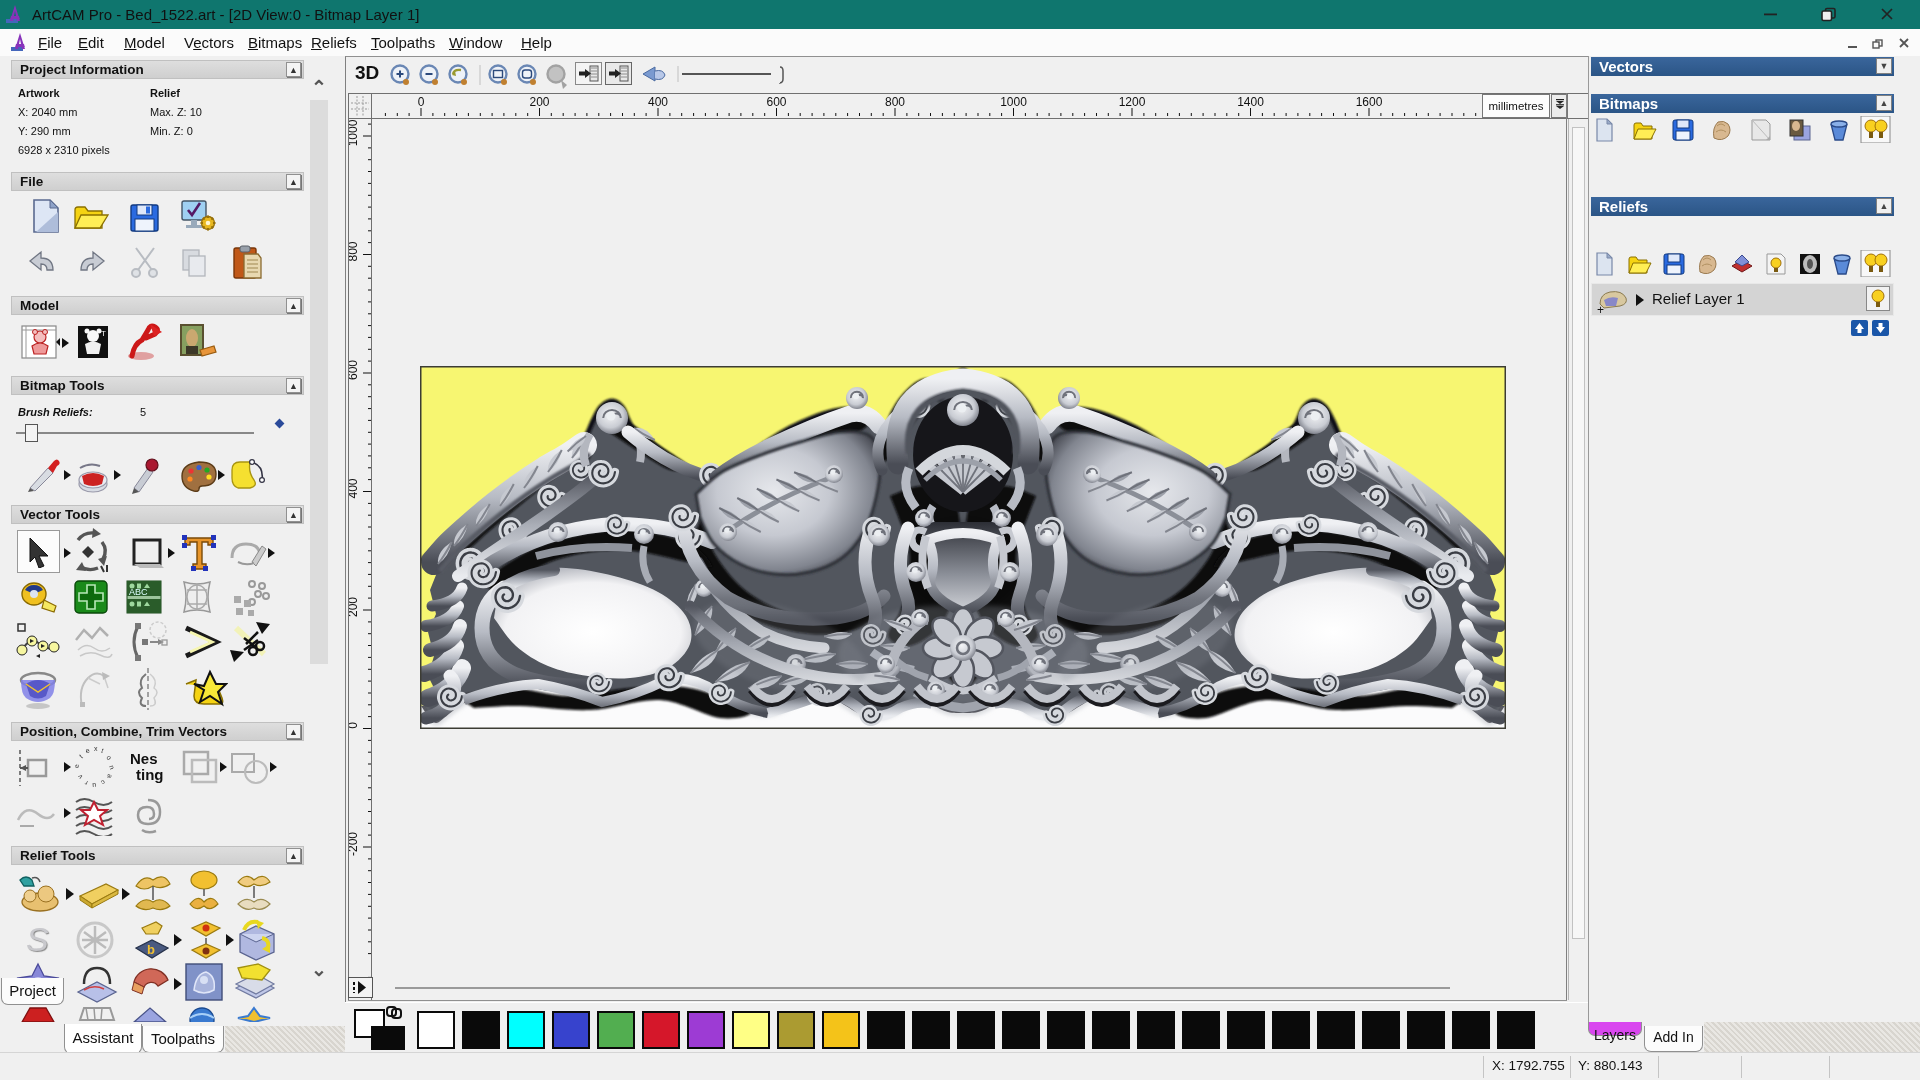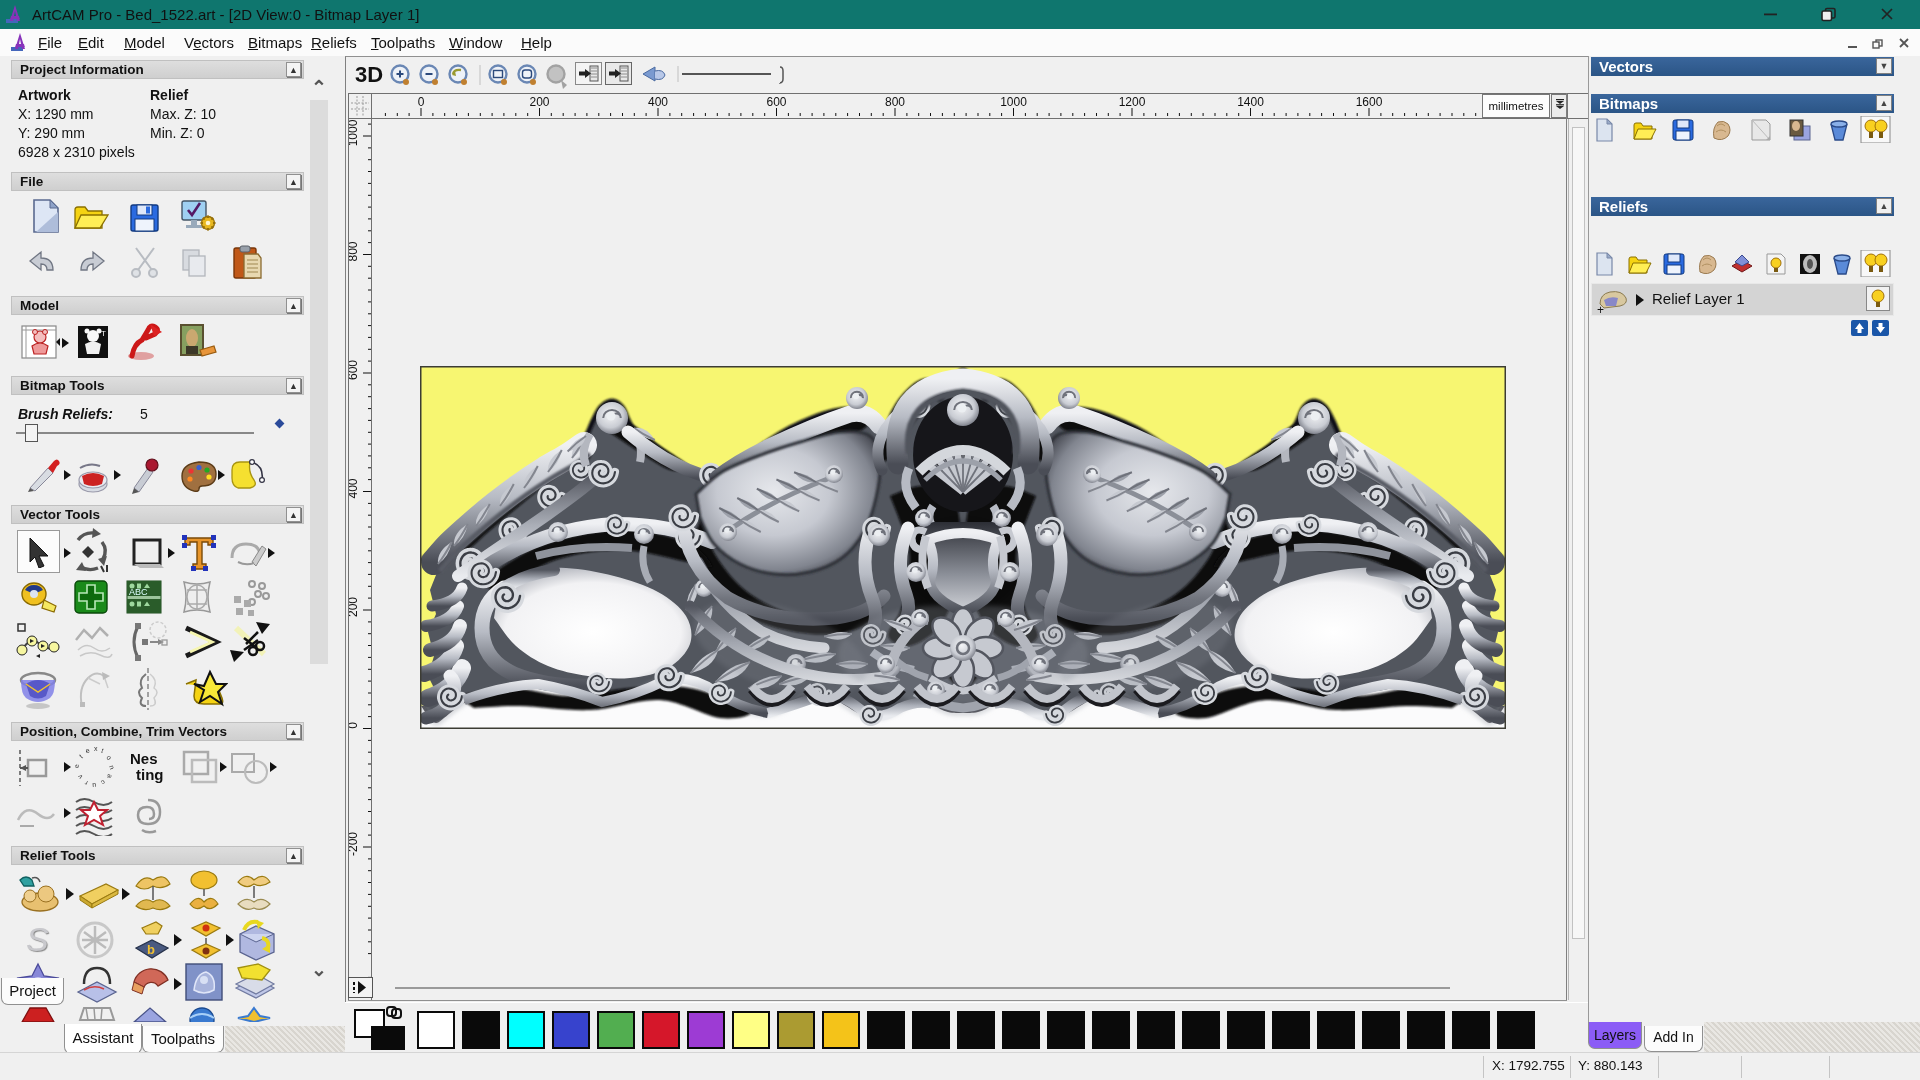--- a/index.html
+++ b/index.html
@@ -10,21 +10,21 @@
 #titletext { left:32px; top:6px; font-size:15px; color:#111; }
 #menubar { left:0; top:29px; width:1920px; height:27px; background:#fbfbfb; }
 .menuitem { position:absolute; top:5px; font-size:15px; color:#111; }
 .menuitem u { text-decoration:underline; }
 #leftpanel { left:0; top:56px; width:345px; height:966px; background:#f0f0f0; }
 .sechdr { position:absolute; left:11px; width:293px; height:19px;
   background:linear-gradient(#dedede,#cfcfcf); border:1px solid #c0c0c0; }
 .sechdr .t { position:absolute; left:8px; top:1px; font-size:13.5px; font-weight:bold; color:#111; }
 .sechdr .b { position:absolute; right:2px; top:1px; width:15px; height:15px; background:#f4f4f4;
   border:1px solid #909090; box-shadow:1px 1px 0 #777; font-size:9px; color:#333; text-align:center; line-height:14px; }
-.ptxt { position:absolute; font-size:14px; color:#111; }
+.ptxt { position:absolute; font-size:11px; color:#111; }
 .b { font-weight:bold; }
 #lpscroll { left:306px; top:56px; width:39px; height:966px; background:#f0f0f0; }
 #lpthumb { left:4px; top:44px; width:18px; height:564px; background:#dcdcdc; }
 .chev { position:absolute; font-size:19px; color:#555; font-weight:bold; }
 #canvaswrap { left:345px; top:56px; width:1243px; height:966px; background:#f0f0f0; border-left:1px solid #808080; border-top:1px solid #909090; }
 #ctoolbar { left:0; top:0; width:1243px; height:36px; }
 #rulcorner { left:2px; top:36px; width:24px; height:26px; background:#f0f0f0; border:1px solid #707070; }
 #rulerh { left:26px; top:36px; width:1220px; height:26px; background:#f0f0f0; border-top:1px solid #707070; border-bottom:1px solid #707070; }
 #rulerv { left:2px; top:62px; width:24px; height:881px; background:#f0f0f0; border-left:1px solid #707070; border-right:1px solid #707070; }
 #canvmain { left:26px; top:62px; width:1196px; height:881px; background:#f0f0f0; }
@@ -96,21 +96,21 @@
   <div class="abs" id="lpthumb"></div>
   <div class="chev" style="left:5px;top:902px">⌄</div>
 </div>
 
 <div class="abs sechdr" style="top:60px">
     <span class="t">Project Information</span>
     <span class="b">▲</span>
   </div>
 <div class="ptxt b" style="left:18px;top:87px">Artwork</div>
 <div class="ptxt b" style="left:150px;top:87px">Relief</div>
-<div class="ptxt" style="left:18px;top:106px">X: 1290 mm</div>
+<div class="ptxt" style="left:18px;top:106px">X: 2040 mm</div>
 <div class="ptxt" style="left:150px;top:106px">Max. Z: 10</div>
 <div class="ptxt" style="left:18px;top:125px">Y: 290 mm</div>
 <div class="ptxt" style="left:150px;top:125px">Min. Z: 0</div>
 <div class="ptxt" style="left:18px;top:144px">6928 x 2310 pixels</div>
 
 <div class="abs sechdr" style="top:172px">
     <span class="t">File</span>
     <span class="b">▲</span>
   </div>
 
@@ -581,21 +581,21 @@
 <div class="abs" style="left:270px;top:762px;width:0;height:0;border-left:7px solid #111;border-top:5px solid transparent;border-bottom:5px solid transparent"></div>
 <div class="abs" style="left:64px;top:808px;width:0;height:0;border-left:7px solid #111;border-top:5px solid transparent;border-bottom:5px solid transparent"></div>
 <div class="abs" style="left:66px;top:888px;width:0;height:0;border-left:8px solid #111;border-top:6px solid transparent;border-bottom:6px solid transparent"></div>
 <div class="abs" style="left:122px;top:888px;width:0;height:0;border-left:8px solid #111;border-top:6px solid transparent;border-bottom:6px solid transparent"></div>
 <div class="abs" style="left:174px;top:934px;width:0;height:0;border-left:8px solid #111;border-top:6px solid transparent;border-bottom:6px solid transparent"></div>
 <div class="abs" style="left:226px;top:934px;width:0;height:0;border-left:8px solid #111;border-top:6px solid transparent;border-bottom:6px solid transparent"></div>
 <div class="abs" style="left:174px;top:978px;width:0;height:0;border-left:8px solid #111;border-top:6px solid transparent;border-bottom:6px solid transparent"></div>
 
 <div class="abs" id="canvaswrap">
   <div class="abs" id="ctoolbar">
-    <div class="abs" style="left:9px;top:5px;font-size:22px;font-weight:bold;color:#111">3D</div>
+    <div class="abs" style="left:9px;top:5px;font-size:19px;font-weight:bold;color:#111">3D</div>
     <svg class="abs" style="left:42px;top:6px" width="230" height="26" viewBox="0 0 230 26">
       <g fill="none" stroke="#6a87b4" stroke-width="2.4">
         <circle cx="12" cy="11" r="8.5" fill="#eef2f8"></circle>
         <circle cx="41" cy="11" r="8.5" fill="#eef2f8"></circle>
         <circle cx="70" cy="11" r="8.5" fill="#eef2f8"></circle>
       </g>
       <g stroke="#2c4a7c" stroke-width="2">
           <path d="M8.5 11 h7 M12 7.5 v7"></path>
           <path d="M37.5 11 h7"></path>
         </g>
@@ -1684,21 +1684,21 @@
     <path d="M8.5 3 L13 9 L10.5 9 L10.5 13 L6.5 13 L6.5 9 L4 9 Z" fill="#fff"></path>
     <rect x="21" y="0" width="17" height="16" rx="2" fill="#1a56a8"></rect>
     <path d="M29.5 13 L25 7 L27.5 7 L27.5 3 L31.5 3 L31.5 7 L34 7 Z" fill="#fff"></path>
   </svg>
 </div>
 
 <div class="abs tab" style="left:1px;top:978px;width:63px;height:27px;line-height:25px;">Project</div>
 <div class="abs tab" style="left:64px;top:1024px;width:78px;height:30px;line-height:27px;background:#fff;">Assistant</div>
 <div class="abs tab" style="left:142px;top:1026px;width:82px;height:27px;line-height:25px;">Toolpaths</div>
 <div class="abs grip" style="left:225px;top:1026px;width:120px;height:26px;"></div>
-<div class="abs tab" style="left:1588px;top:1022px;width:54px;height:27px;line-height:27px;font-size:14px;background:#8b5cf6;">Layers</div>
+<div class="abs tab" style="left:1588px;top:1022px;width:54px;height:14px;line-height:27px;font-size:14px;background:#d946ef;">Layers</div>
 <div class="abs tab" style="left:1644px;top:1026px;width:59px;height:26px;line-height:23px;font-size:14px;">Add In</div>
 <div class="abs grip" style="left:1704px;top:1022px;width:216px;height:30px;"></div>
 
 <div class="abs" id="statusbar">
   <div class="stsep" style="left:1483px"></div>
   <div class="sttext" style="left:1492px">X: 1792.755</div>
   <div class="stsep" style="left:1570px"></div>
   <div class="sttext" style="left:1578px">Y: 880.143</div>
   <div class="stsep" style="left:1658px"></div>
   <div class="stsep" style="left:1741px"></div>

